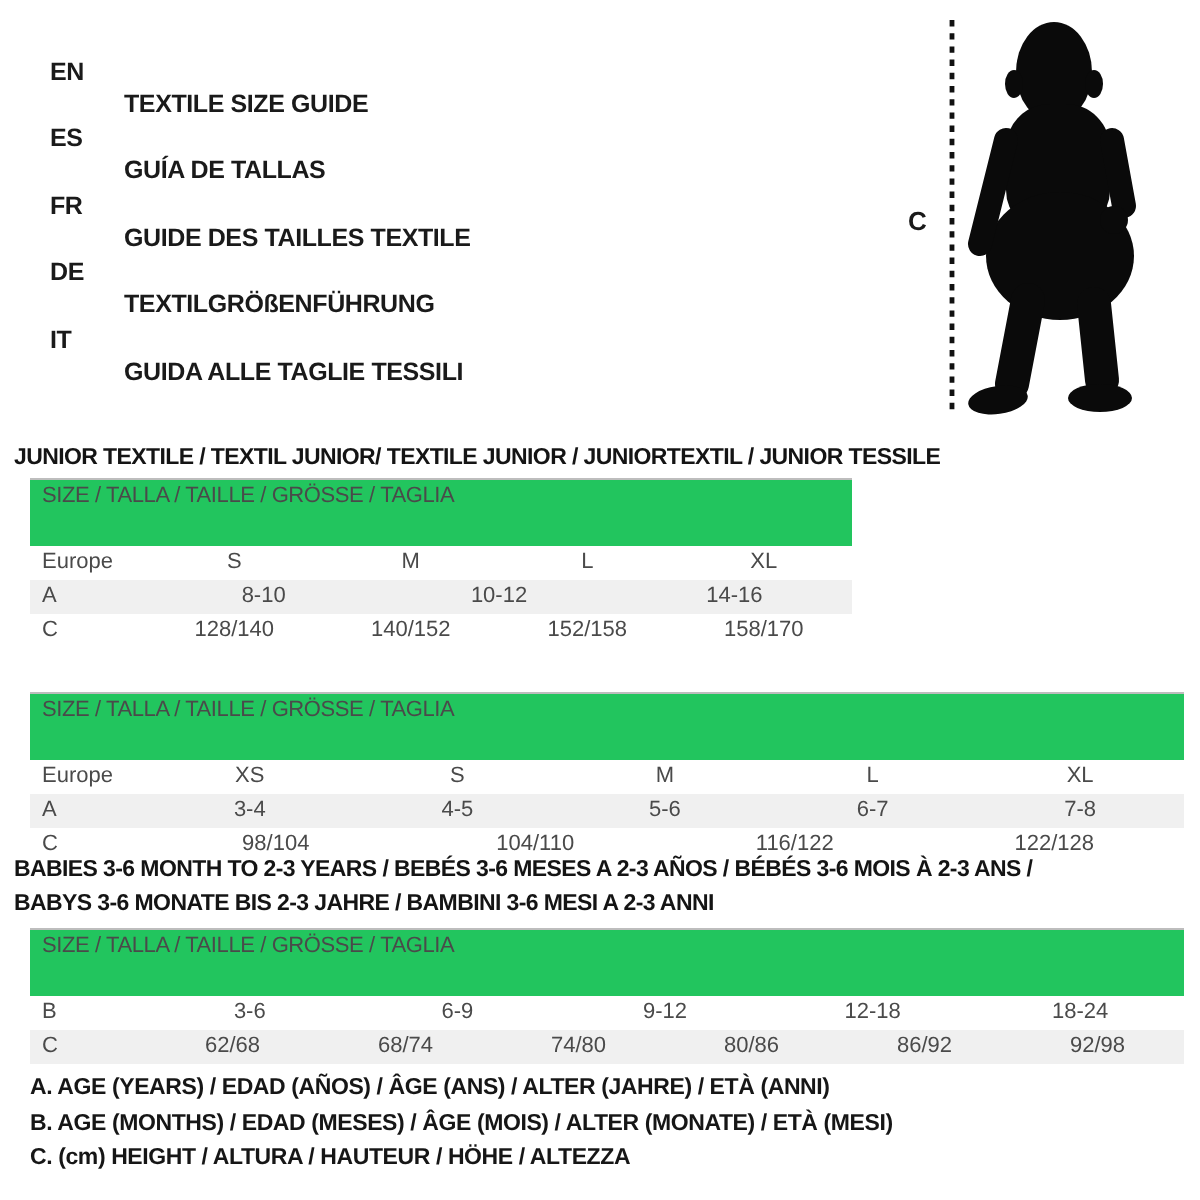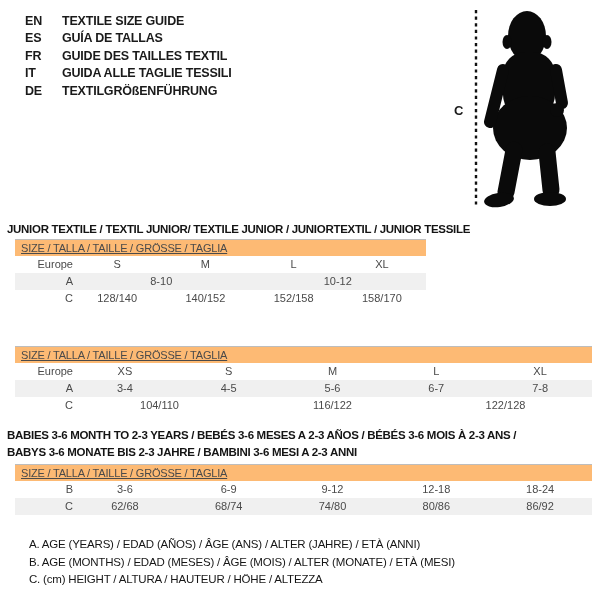--- a/index.html
+++ b/index.html
@@ -3,78 +3,78 @@
 <meta charset="utf-8">
 <style>
   * { margin:0; padding:0; box-sizing:border-box; }
   html,body { background:#ffffff; }
   .page {
     position:relative; width:600px; height:600px; background:#ffffff;
     font-family:"Liberation Sans", sans-serif; color:#1a1a1a; overflow:hidden;
   }
 
   
-  .lang-block { position:absolute; left:25px; top:13px; }
+  .lang-block { position:absolute; left:25px; top:28px; }
   .lang-row { display:flex; line-height:17.4px; font-size:12.5px; font-weight:bold; letter-spacing:-0.2px; }
   .lang-code { width:37px; }
-  .lang-label { white-space:nowrap; }
+  .lang-label { white-space:nowrap;margin-top:16px; }
 
   
   .figure-svg { position:absolute; left:440px; top:0; width:160px; height:215px; }
   .height-label { position:absolute; left:454px; top:103px; font-size:13px; font-weight:bold; }
 
   
   .section-title {
     position:absolute; left:7px; font-size:11.5px; font-weight:bold;
     letter-spacing:-0.3px; color:#141414; white-space:nowrap; line-height:17px;
   }
   .title-sub { font-size:8px; vertical-align:-2px; }
 
   
   .size-table { position:absolute; left:15px; font-size:11px; color:#4a4a4a; }
   .t-junior  { width:411px; }
   .t-wide    { width:577px; }
   .table-head {
-    height:17px; line-height:17px; background:#fdba74; color:#4a4a4a;
-    padding-left:6px; letter-spacing:-0.2px; border-top:1px solid #bdbdbd;text-decoration:underline;
+    height:34px; line-height:17px; background:#22c55e; color:#4a4a4a;
+    padding-left:6px; letter-spacing:-0.2px; border-top:1px solid #bdbdbd;
   }
   .t-row { display:flex; height:17px; line-height:17px; }
   .t-row.alt { background:#f0f0f0; }
-  .cell-label { width:58px; padding-left:6px; text-align:right; }
+  .cell-label { width:58px; padding-left:6px; text-align:left; }
   .cell { flex:1; text-align:center; }
 
   
   .footnotes { position:absolute; left:15px; top:536px; }
-  .footnote { font-size:11.5px; font-weight:normal; letter-spacing:-0.2px; line-height:17.5px; white-space:nowrap; color:#161616;margin-left:14px; }
+  .footnote { font-size:11.5px; font-weight:bold; letter-spacing:-0.2px; line-height:17.5px; white-space:nowrap; color:#161616; }
 </style>
 </head>
 <body>
 
 <div class="page">
 
   <div class="lang-block">
     <div class="lang-row">
       <span class="lang-code">EN</span>
       <span class="lang-label">TEXTILE SIZE GUIDE</span>
     </div>
     <div class="lang-row">
       <span class="lang-code">ES</span>
       <span class="lang-label">GUÍA DE TALLAS</span>
     </div>
     <div class="lang-row">
       <span class="lang-code">FR</span>
-      <span class="lang-label">GUIDE DES TAILLES TEXTIL</span>
+      <span class="lang-label">GUIDE DES TAILLES TEXTILE</span>
+    </div>
+    <div class="lang-row">
+      <span class="lang-code">DE</span>
+      <span class="lang-label">TEXTILGRÖßENFÜHRUNG</span>
     </div>
     <div class="lang-row">
       <span class="lang-code">IT</span>
       <span class="lang-label">GUIDA ALLE TAGLIE TESSILI</span>
-    </div>
-    <div class="lang-row">
-      <span class="lang-code">DE</span>
-      <span class="lang-label">TEXTILGRÖßENFÜHRUNG</span>
     </div>
   </div>
 
   <svg class="figure-svg" viewBox="440 0 160 215" xmlns="http://www.w3.org/2000/svg">
     <line x1="476" y1="10" x2="476" y2="207" stroke="#111111" stroke-width="2.4" stroke-dasharray="3.2 3.4"></line>
     <g fill="#0a0a0a" stroke="none">
       <ellipse cx="527" cy="36" rx="19" ry="25"></ellipse>
       <ellipse cx="507" cy="42" rx="4.5" ry="7"></ellipse>
       <ellipse cx="547" cy="42" rx="4.5" ry="7"></ellipse>
       <rect x="503" y="52" width="52" height="65" rx="22"></rect>
@@ -97,20 +97,21 @@
       <span class="cell-label">Europe</span>
       <span class="cell">S</span>
       <span class="cell">M</span>
       <span class="cell">L</span>
       <span class="cell">XL</span>
     </div>
     <div class="t-row alt">
       <span class="cell-label">A</span>
       <span class="cell">8-10</span>
       <span class="cell">10-12</span>
+      <span class="cell">14-16</span>
     </div>
     <div class="t-row">
       <span class="cell-label">C</span>
       <span class="cell">128/140</span>
       <span class="cell">140/152</span>
       <span class="cell">152/158</span>
       <span class="cell">158/170</span>
     </div>
   </div>
 
@@ -127,20 +128,21 @@
     <div class="t-row alt">
       <span class="cell-label">A</span>
       <span class="cell">3-4</span>
       <span class="cell">4-5</span>
       <span class="cell">5-6</span>
       <span class="cell">6-7</span>
       <span class="cell">7-8</span>
     </div>
     <div class="t-row">
       <span class="cell-label">C</span>
+      <span class="cell">98/104</span>
       <span class="cell">104/110</span>
       <span class="cell">116/122</span>
       <span class="cell">122/128</span>
     </div>
   </div>
 
   <div class="section-title" style="top:427px">
     <div>BABIES 3-6 MONTH TO 2-3 YEARS / BEBÉS 3-6 MESES A 2-3 AÑOS / BÉBÉS 3-6 MOIS À 2-3 ANS /</div>
     <div>BABYS 3-6 MONATE BIS 2-3 JAHRE / BAMBINI 3-6 MESI A 2-3 ANNI</div>
   </div>
@@ -154,20 +156,21 @@
       <span class="cell">12-18</span>
       <span class="cell">18-24</span>
     </div>
     <div class="t-row alt">
       <span class="cell-label">C</span>
       <span class="cell">62/68</span>
       <span class="cell">68/74</span>
       <span class="cell">74/80</span>
       <span class="cell">80/86</span>
       <span class="cell">86/92</span>
+      <span class="cell">92/98</span>
     </div>
   </div>
 
   <div class="footnotes">
     <div class="footnote">A. AGE (YEARS) / EDAD (AÑOS) / ÂGE (ANS) / ALTER (JAHRE) / ETÀ (ANNI)</div>
     <div class="footnote">B. AGE (MONTHS) / EDAD (MESES) / ÂGE (MOIS) / ALTER (MONATE) / ETÀ (MESI)</div>
     <div class="footnote">C. (cm) HEIGHT / ALTURA / HAUTEUR / HÖHE / ALTEZZA</div>
   </div>
 
 </div>

